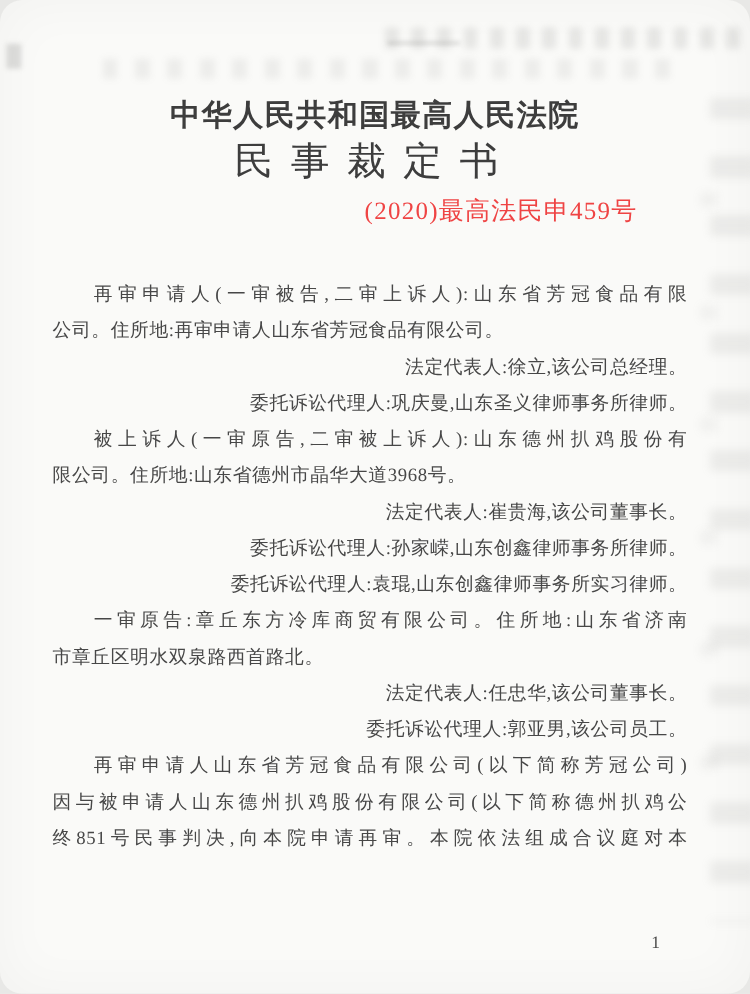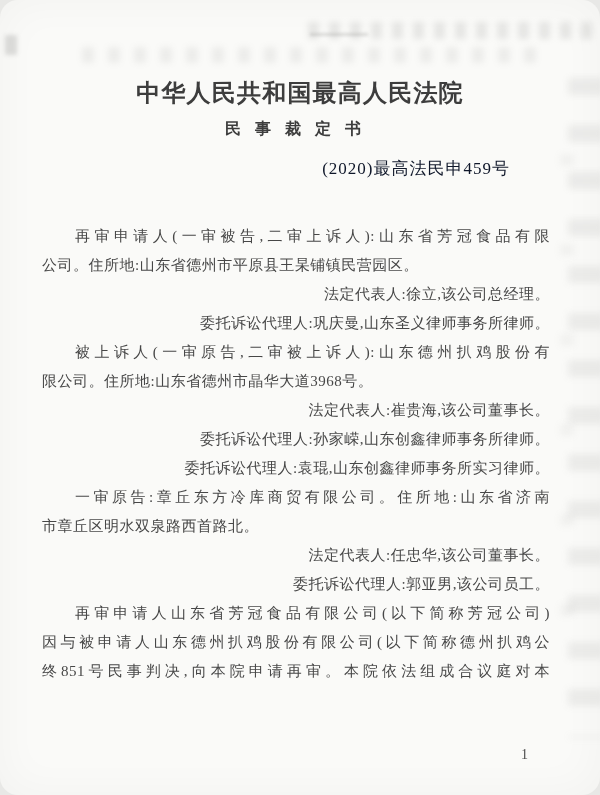--- a/index.html
+++ b/index.html
@@ -63,33 +63,33 @@
     line-height: 28px;
     font-weight: 600;
     letter-spacing: 1.2px;
     color: #3d3d3d;
   }
   .doc-type {
     position: absolute;
     left: 0; top: 115px; width: 100%;
     margin: 0;
     text-align: center;
-    font-size: 16px;
+    font-size: 31px;
     line-height: 28px;
-    font-weight: 700;
+    font-weight: 400;
     letter-spacing: 14px;
     color: #3d3d3d;
   }
   .case-number {
     position: absolute;
     top: 158px; right: 90px;
-    font-size: 17px;
+    font-size: 20px;
     line-height: 22px;
     letter-spacing: 1px;
-    color: #0f172a;
+    color: #ef4444;
   }
   .doc-body {
     position: absolute;
     left: 42px; top: 222px;
     width: 508px;
   }
   .line {
     height: 29px;
     line-height: 29px;
     font-size: 15px;
@@ -122,21 +122,21 @@
   <div class="artifact artifact-left-mark"></div>
   <div class="artifact artifact-right-column"></div>
   <div class="artifact artifact-right-column-2"></div>
 
   <h1 class="court-name">中华人民共和国最高人民法院</h1>
   <h2 class="doc-type">民事裁定书</h2>
   <div class="case-number">(2020)最高法民申459号</div>
 
   <div class="doc-body">
       <div class="line indent justify">再审申请人(一审被告,二审上诉人):山东省芳冠食品有限</div>
-      <div class="line">公司。住所地:山东省德州市平原县王杲铺镇民营园区。</div>
+      <div class="line">公司。住所地:再审申请人山东省芳冠食品有限公司。</div>
       <div class="line indent">法定代表人:徐立,该公司总经理。</div>
       <div class="line indent">委托诉讼代理人:巩庆曼,山东圣义律师事务所律师。</div>
       <div class="line indent justify">被上诉人(一审原告,二审被上诉人):山东德州扒鸡股份有</div>
       <div class="line">限公司。住所地:山东省德州市晶华大道3968号。</div>
       <div class="line indent">法定代表人:崔贵海,该公司董事长。</div>
       <div class="line indent">委托诉讼代理人:孙家嵘,山东创鑫律师事务所律师。</div>
       <div class="line indent">委托诉讼代理人:袁琨,山东创鑫律师事务所实习律师。</div>
       <div class="line indent justify">一审原告:章丘东方冷库商贸有限公司。住所地:山东省济南</div>
       <div class="line">市章丘区明水双泉路西首路北。</div>
       <div class="line indent">法定代表人:任忠华,该公司董事长。</div>

